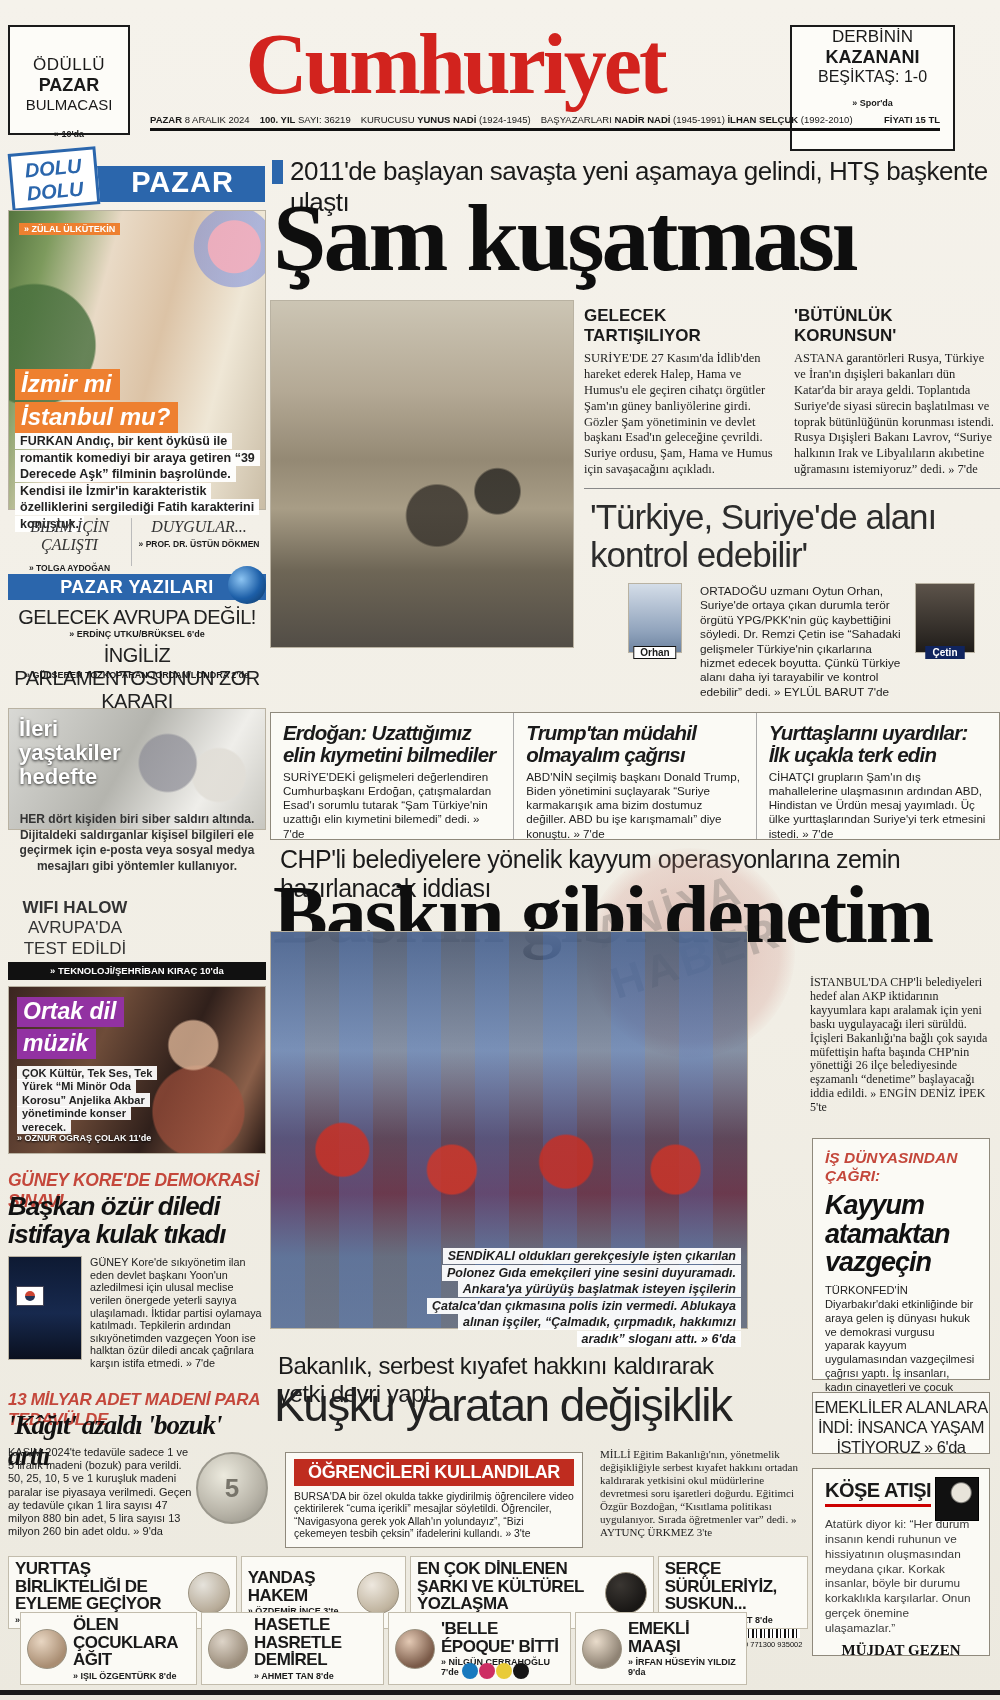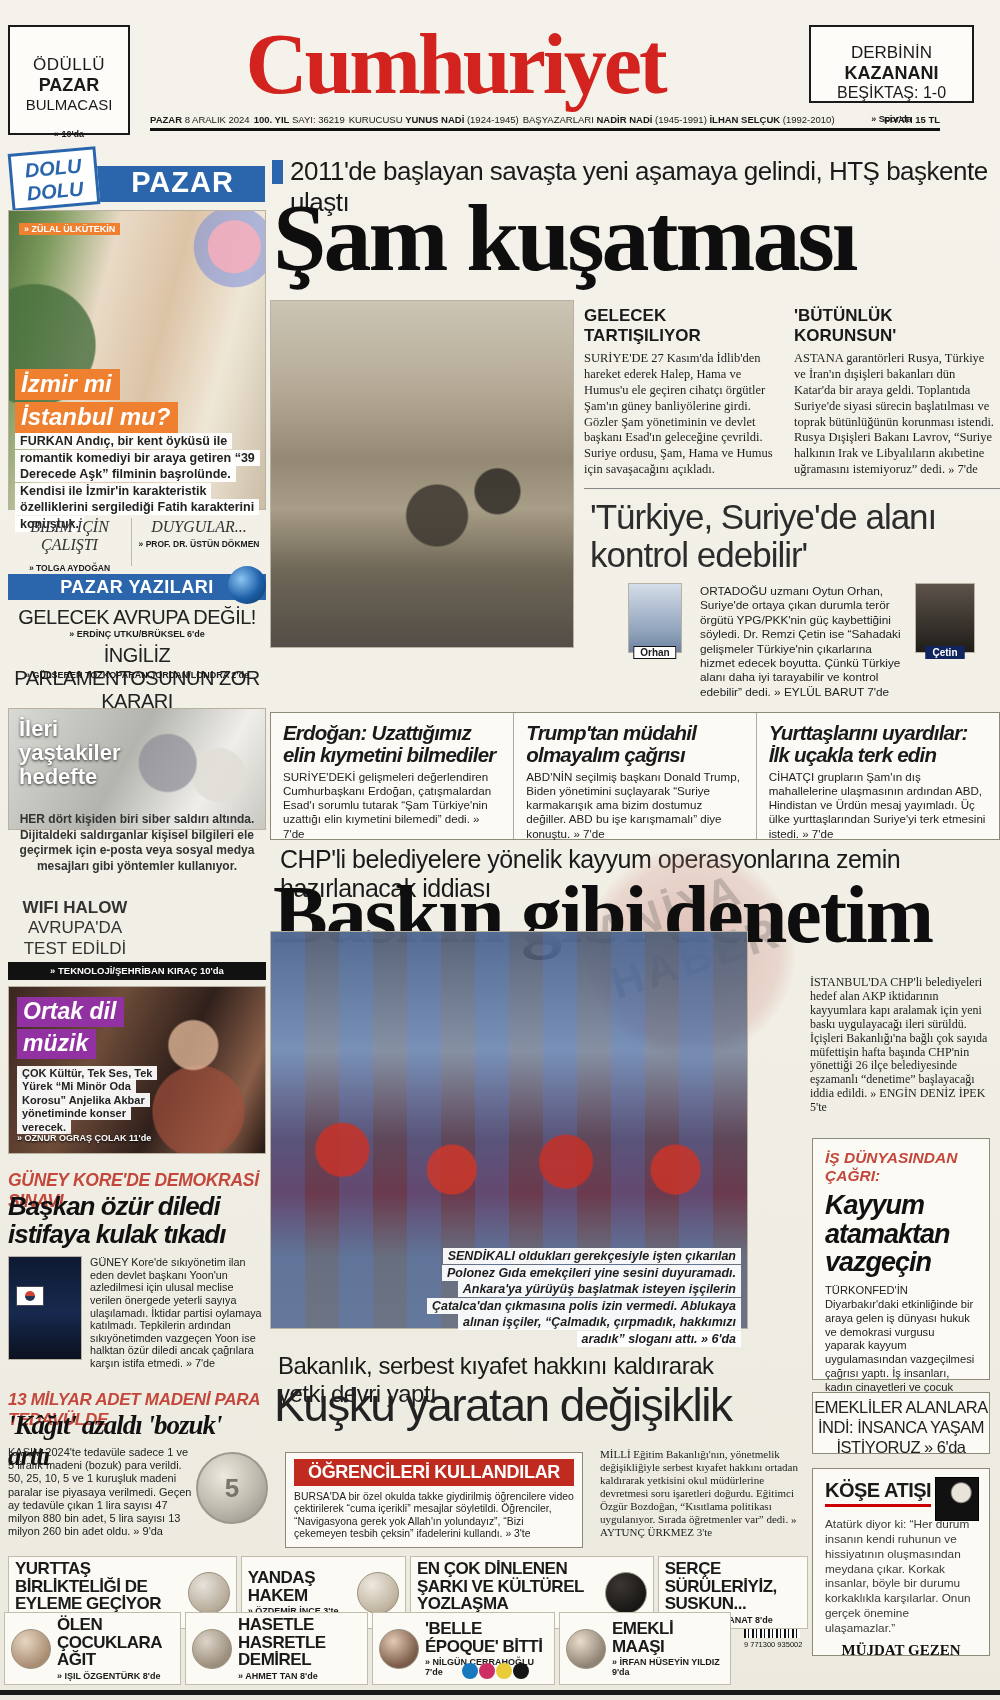--- a/index.html
+++ b/index.html
@@ -29,28 +29,28 @@
 
   <div class="abs frame ctr" style="left:8px;top:25px;width:122px;height:110px;padding-top:28px">
     <div style="font-size:17px;letter-spacing:.5px">ÖDÜLLÜ</div>
     <div class="b" style="font-size:18px">PAZAR</div>
     <div style="font-size:15px">BULMACASI</div>
     <div class="b" style="font-size:9px;margin-top:16px">» 10'da</div>
   </div>
 
   <div class="abs serif b ctr" style="left:140px;top:14px;width:630px;font-size:86px;letter-spacing:-3px;color:#d2231e">Cumhuriyet</div>
 
-  <div class="abs frame ctr" style="left:809px;top:25px;width:165px;height:78px;padding-top:16px">
+  <div class="abs frame ctr" style="left:790px;top:25px;width:165px;height:126px;">
     <div style="font-size:17px">DERBİNİN</div>
     <div class="b" style="font-size:18px">KAZANANI</div>
     <div style="font-size:16px">BEŞİKTAŞ: 1-0</div>
     <div class="b" style="font-size:9px;margin-top:12px">» Spor'da</div>
   </div>
 
-  <div class="abs" style="left:150px;top:114px;width:790px;font-size:9.5px;display:flex;gap:4px;align-items:baseline;white-space:nowrap">
+  <div class="abs" style="left:150px;top:114px;width:790px;font-size:9.5px;display:flex;gap:10px;align-items:baseline;white-space:nowrap">
     <span><span class="b">PAZAR</span> <span>8 ARALIK 2024</span></span>
     <span><span class="b">100. YIL</span> <span>SAYI: 36219</span></span>
     <span><span>KURUCUSU</span> <span class="b">YUNUS NADİ</span> <span>(1924-1945)</span></span>
     <span><span>BAŞYAZARLARI</span> <span class="b">NADİR NADİ</span> <span>(1945-1991)</span> <span class="b">İLHAN SELÇUK</span> <span>(1992-2010)</span></span>
     <span class="b" style="margin-left:auto">FİYATI 15 TL</span>
   </div>
   <div class="abs" style="left:150px;top:128px;width:790px;height:3px;background:#111"></div>
 
   <div class="abs blue" style="left:52px;top:166px;width:213px;height:36px;font-weight:bold;font-size:29px;text-align:center;padding-left:48px;letter-spacing:1px">PAZAR</div>
   <div class="abs ctr" style="left:10px;top:150px;width:88px;height:58px;background:#fff;border:3px solid #2b66ac;transform:rotate(-5deg);color:#2b66ac;font-weight:bold;font-style:italic;font-size:20px;line-height:1.15;padding-top:4px">
@@ -250,21 +250,21 @@
       <div class="avatar" style="width:42px;height:42px;background:radial-gradient(circle at 35% 30%,#3a3632,#191715 70%)"></div>
     </div>
     <div class="stripitem" style="width:160px">
       <div style="flex:1">
           <div class="striptitle">SERÇE SÜRÜLERİYİZ, SUSKUN...</div>
           <div class="stripby">» MİNE KIRIKKANAT 8'de</div>
         </div>
     </div>
   </div>
 
-  <div class="abs" style="left:4px;top:1612px;width:727px;display:flex;gap:4px">
+  <div class="abs" style="left:20px;top:1612px;width:727px;display:flex;gap:4px">
     <div class="stripitem" style="width:178px">
       <div class="avatar" style="width:40px;height:40px;background:radial-gradient(circle at 35% 30%,#e8d6c2,#a98d72 70%)"></div>
       <div style="flex:1">
           <div class="striptitle">ÖLEN ÇOCUKLARA AĞIT</div>
           <div class="stripby">» IŞIL ÖZGENTÜRK 8'de</div>
         </div>
     </div>
     <div class="stripitem" style="width:184px">
       <div class="avatar" style="width:40px;height:40px;background:radial-gradient(circle at 35% 30%,#ddd4c8,#9c8e7c 70%)"></div>
       <div style="flex:1">

